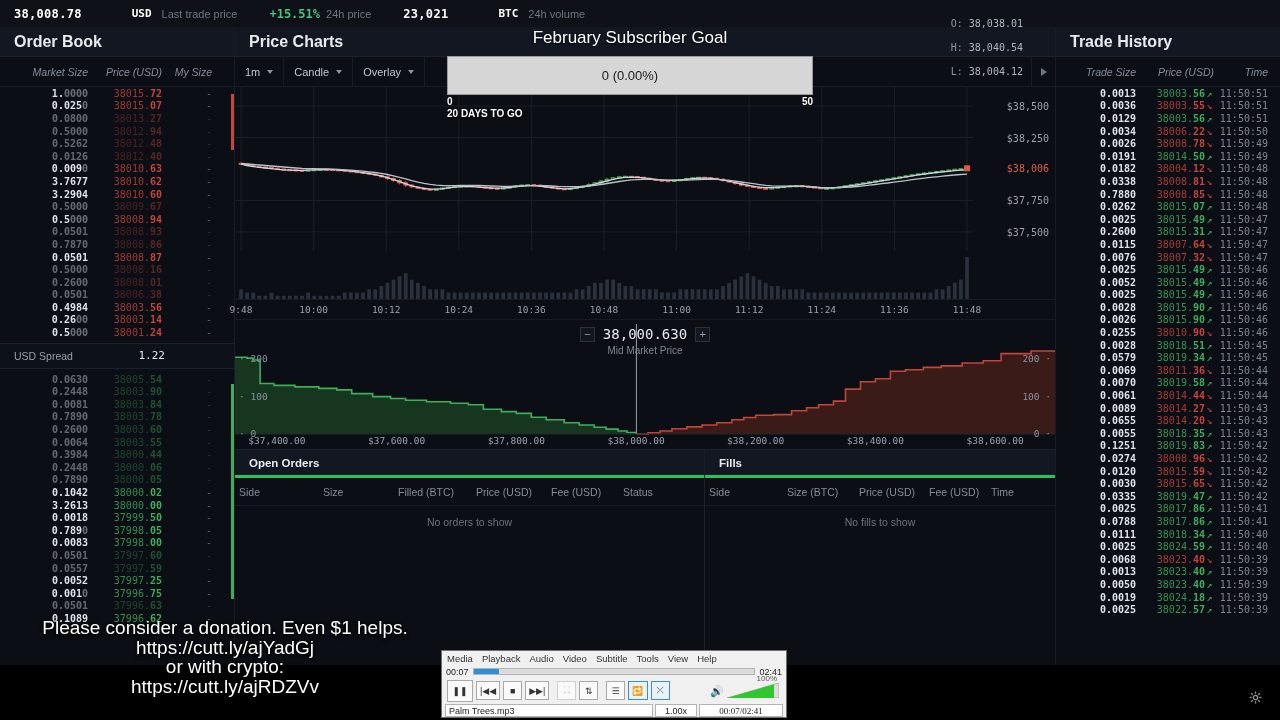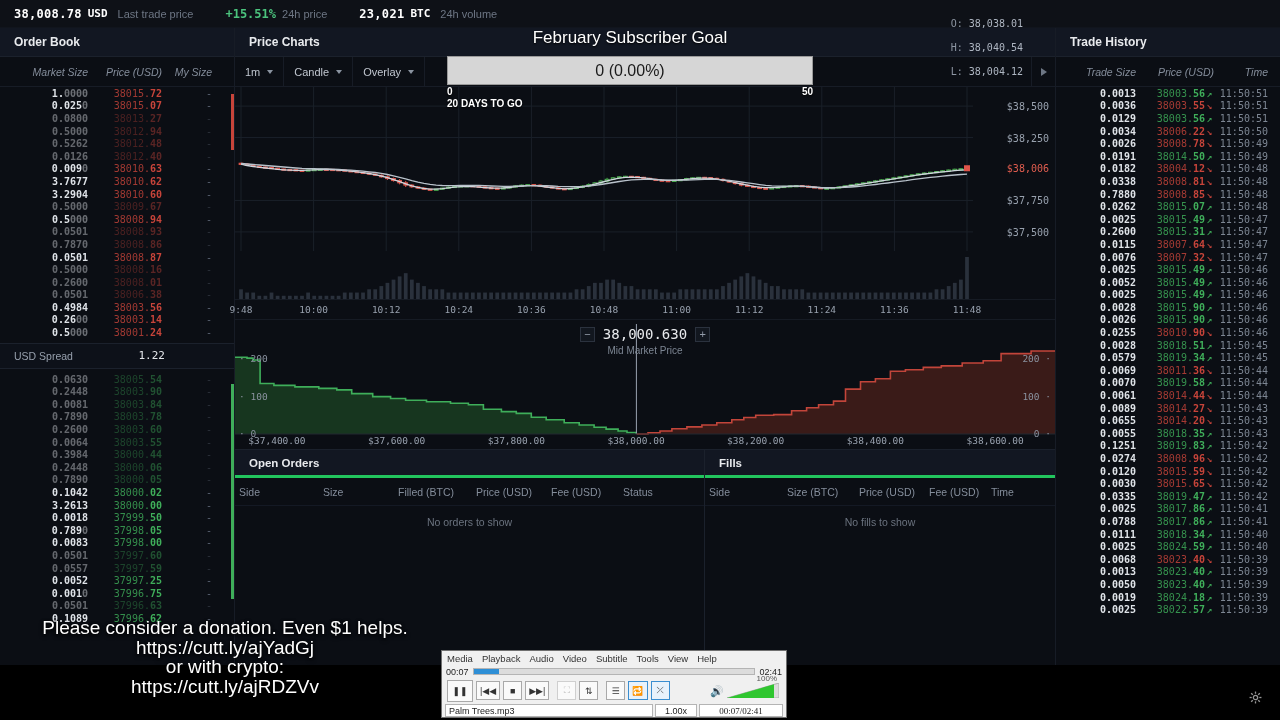--- a/index.html
+++ b/index.html
@@ -10,37 +10,37 @@
     font-size:11px;
   }
   #app { position:relative; width:1280px; height:720px; background:#0b0e14; }
 
   
   .ticker { height:28px; background:#0e1117; display:flex; align-items:center;
             padding-left:14px; gap:6px; border-bottom:1px solid #11151d; }
   .tk-val { font-weight:bold; color:#fff; font-size:12px; letter-spacing:.3px;
             font-family:"DejaVu Sans Mono", monospace; }
   .tk-unit { font-weight:bold; color:#fff; font-size:11px; margin-right:4px;
-             font-family:"DejaVu Sans Mono", monospace;}
+             font-family:"DejaVu Sans Mono", monospace;margin-left:44px;}
   .tk-lbl { color:#6d7684; font-size:11px; margin-right:26px; }
   .tk-pos { color:#4bc37d; font-weight:bold; font-size:12px;
             font-family:"DejaVu Sans Mono", monospace;}
 
   
   .cols { position:absolute; top:28px; left:0; right:0; bottom:0; display:flex; }
   .col-left  { width:235px; background:#0b0e14; border-right:1px solid #171c26;
                display:flex; flex-direction:column; position:relative; }
   .col-mid   { flex:1; background:#0b0e14; display:flex; flex-direction:column;
                position:relative; }
   .col-right { width:225px; background:#0b0e14; border-left:1px solid #171c26;
                display:flex; flex-direction:column; position:relative; }
 
   .panel-head { height:29px; display:flex; align-items:center; padding-left:14px;
                 background:#121722; border-bottom:1px solid #1b212c;
-                font-weight:bold; color:#e8eaed; font-size:12px; }
+                font-weight:bold; color:#e8eaed; font-size:16px; }
   .panel-head.mid { padding-left:14px; }
 
   .colhdr { height:30px; display:flex; align-items:center; color:#848d9b;
             font-size:10.5px; border-bottom:1px solid #171c26; background:#0b0e14;font-style:italic; }
 
   
   .ob-c1 { width:88px; text-align:right; }
   .ob-c2 { width:74px; text-align:right; }
   .ob-c3 { width:60px; text-align:right; padding-right:10px; }
   .ob-rows { display:flex; flex-direction:column; }
@@ -133,23 +133,23 @@
   .th-row .th-c3 { color:#7d8693; }
   .th-up { color:#3fae5a; }
   .th-dn { color:#c7443a; }
   .arrow { display:inline-block; width:9px; text-align:center; }
   .th-accent { position:absolute; left:0; top:56px; bottom:0; width:3px; }
 
   
   .sub-goal { position:absolute; left:447px; top:28px; width:366px; z-index:40; }
   .sg-title { text-align:center; color:#fff; font-weight:normal; font-size:17px;
               text-shadow:0 1px 2px #000; margin-bottom:8px; }
-  .sg-bar { height:29px; background:#d6d6d6; border:1px solid #9a9a9a;
+  .sg-bar { height:39px; background:#d6d6d6; border:1px solid #9a9a9a;
             display:flex; align-items:center; justify-content:center;
-            color:#1a1a1a; font-size:16px; }
+            color:#1a1a1a; font-size:13px; }
   .sg-foot { display:flex; justify-content:space-between; align-items:center;
              color:#fff; font-size:10px; font-weight:bold; padding-top:1px;
              text-shadow:0 1px 2px #000; }
   .sg-footwrap { position:relative; }
 
   
   .donate { position:absolute; left:0; top:618px; width:450px; z-index:60;
             text-align:center; color:#fff; line-height:1.03;
             text-shadow:0 2px 4px rgba(0,0,0,.95), 0 0 3px rgba(0,0,0,.9); }
   .donate div { font-size:19px; }

